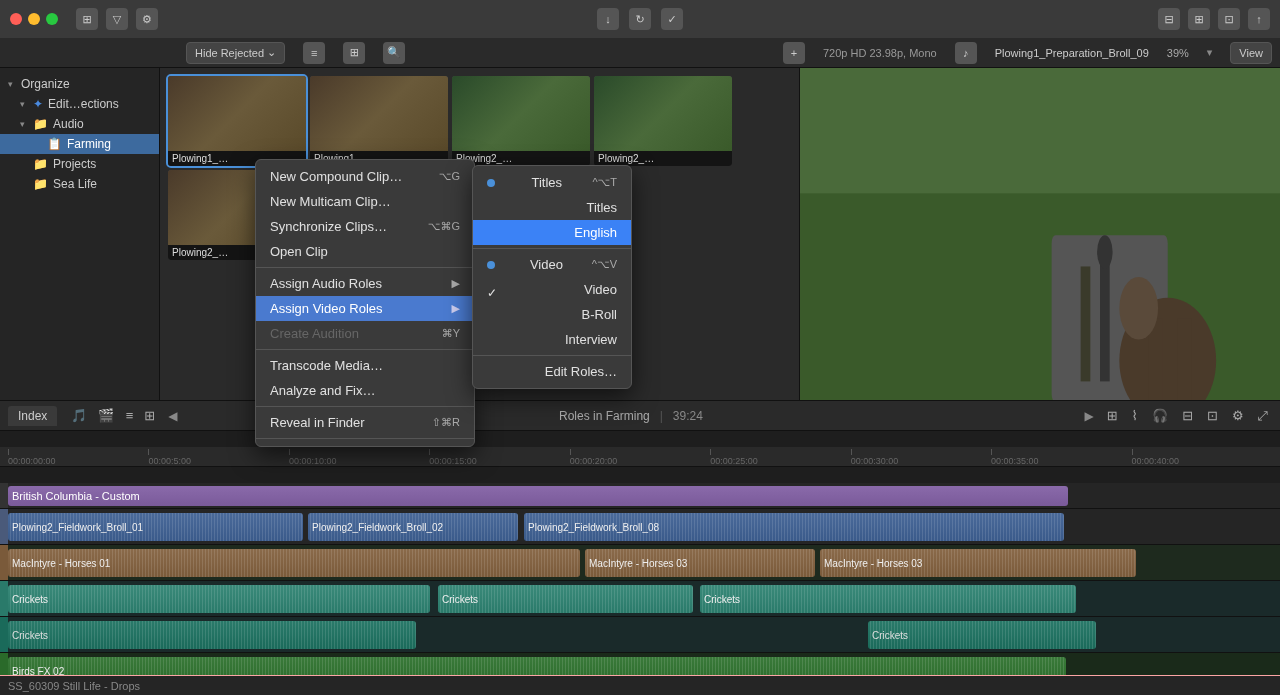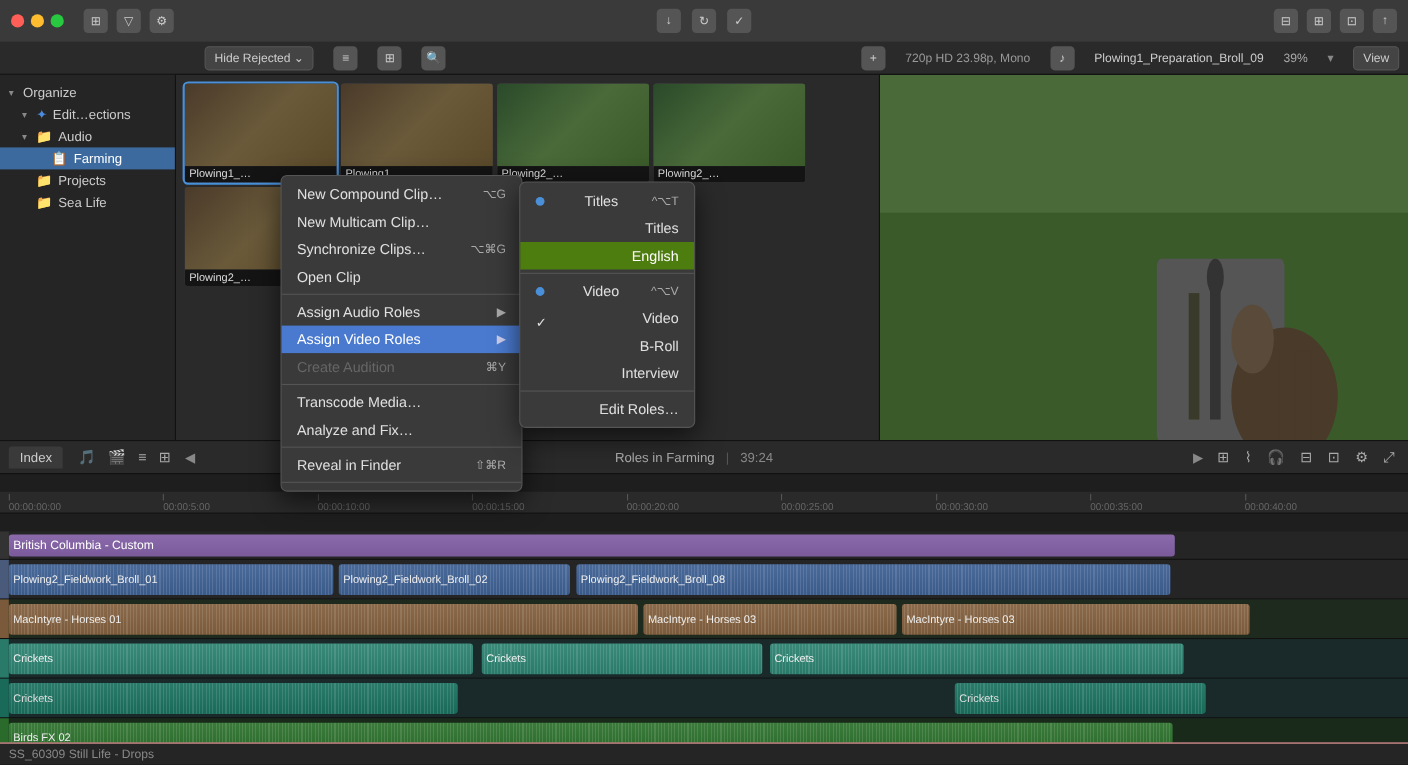--- a/index.html
+++ b/index.html
@@ -291,21 +291,21 @@
       display: flex;
       align-items: center;
       justify-content: space-between;
       padding: 5px 14px;
       font-size: 13px;
       color: #e0e0e0;
       cursor: pointer;
       gap: 8px;
       white-space: nowrap;
     }
-    .submenu-item.highlighted { background: #4d7c0f; color: #fff; }
+    .submenu-item.highlighted { background: #3b82f6; color: #fff; }
     .submenu-item .shortcut {
       color: #aaa;
       font-size: 11px;
     }
     .submenu-separator {
       height: 1px;
       background: #555;
       margin: 3px 0;
     }
 

